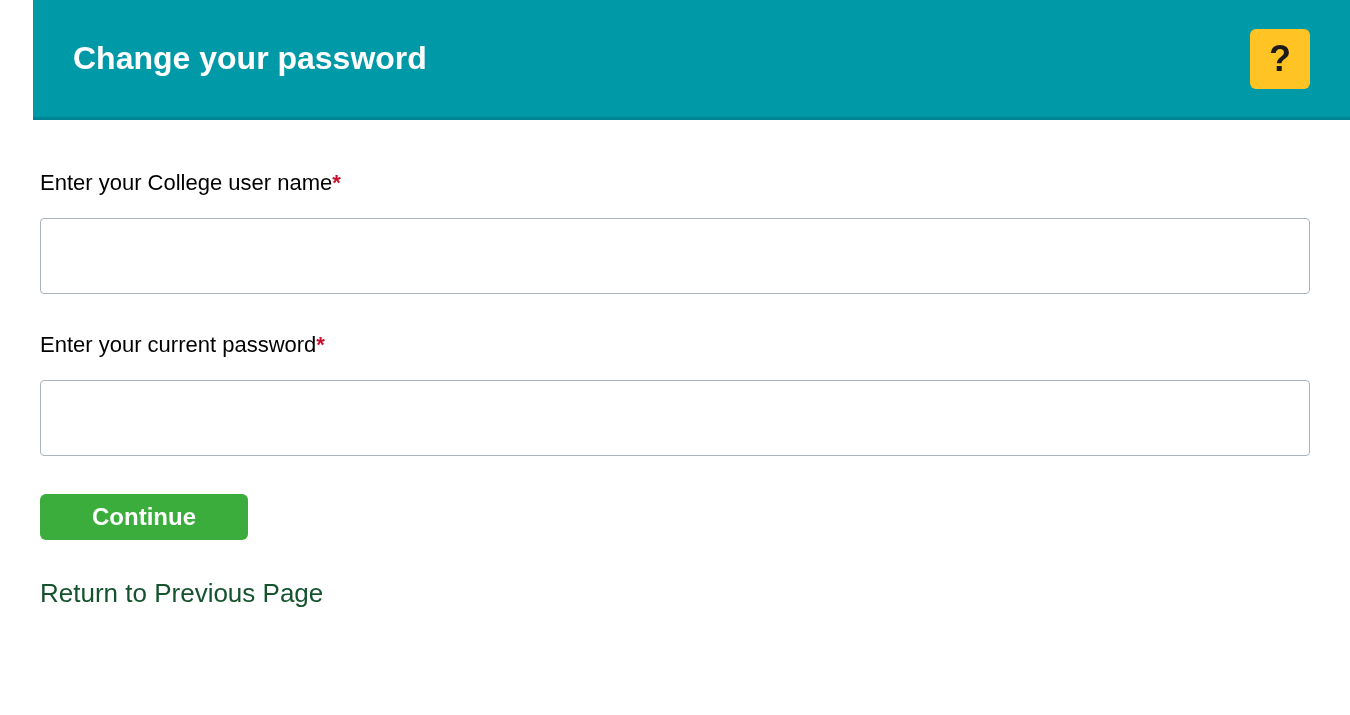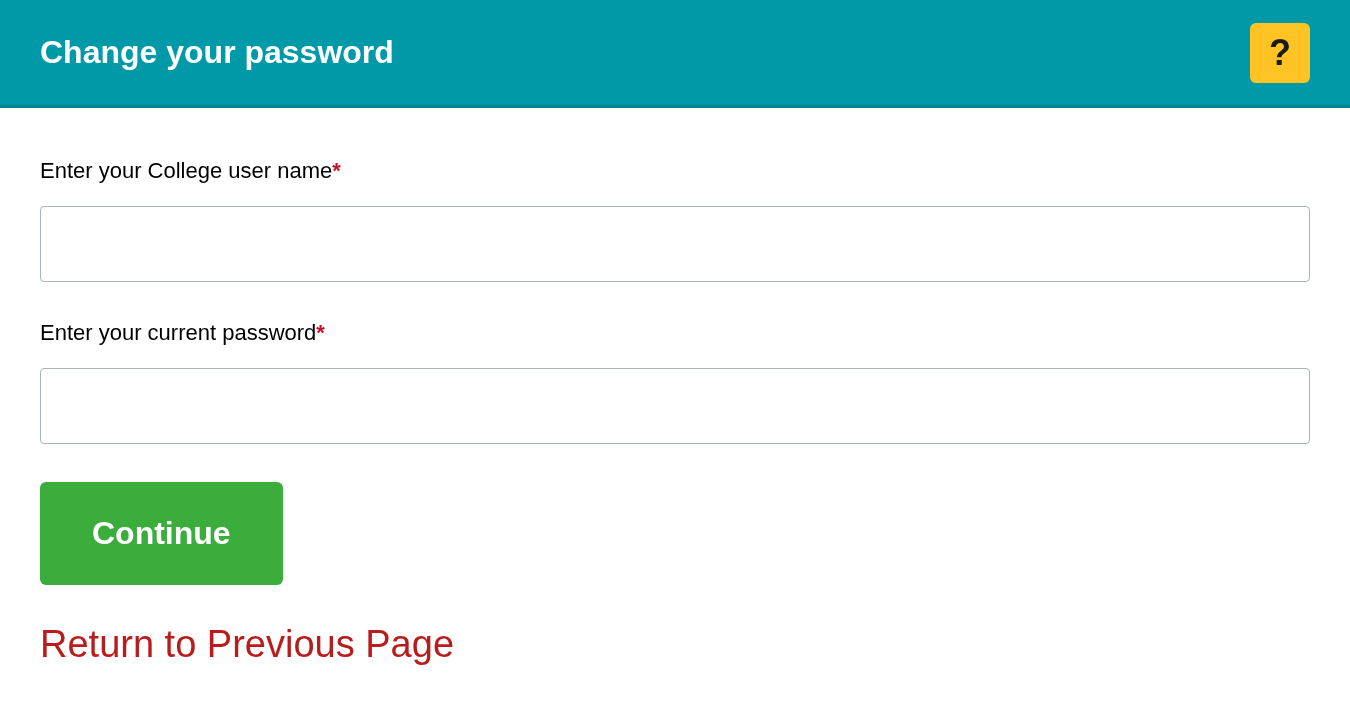--- a/index.html
+++ b/index.html
@@ -13,22 +13,23 @@
       width: 1350px;
       height: 715px;
     }
     .header {
       background: #0099a8;
       color: #ffffff;
       padding: 20px 40px;
       display: flex;
       justify-content: space-between;
       align-items: center;
-      height: 108px;
+      height: 120px;
       border-bottom: 3px solid #008494;
+      margin-left: 33px;
     }
     .header-title {
       font-size: 32px;
       font-weight: 600;
     }
     .help-button {
       background: #ffc423;
       width: 60px;
       height: 60px;
       border: none;
@@ -64,29 +65,29 @@
       border-radius: 4px;
       font-size: 24px;
       padding: 0 18px;
       background: #ffffff;
     }
     .continue-button {
       background: #3bad3d;
       color: #ffffff;
       border: none;
       border-radius: 6px;
-      font-size: 32px;
+      font-size: 24px;
       font-weight: 600;
-      padding: 33px 52px;
+      padding: 9px 52px;
       cursor: pointer;
       margin-bottom: 38px;
     }
     .return-link {
-      color: #b91c1c;
-      font-size: 38px;
+      color: #14532d;
+      font-size: 26px;
       text-decoration: none;
       cursor: pointer;
       display: inline-block;
     }
   </style>
 </head>
 <body>
 
 <div class="header">
   <div class="header-title">Change your password</div>

